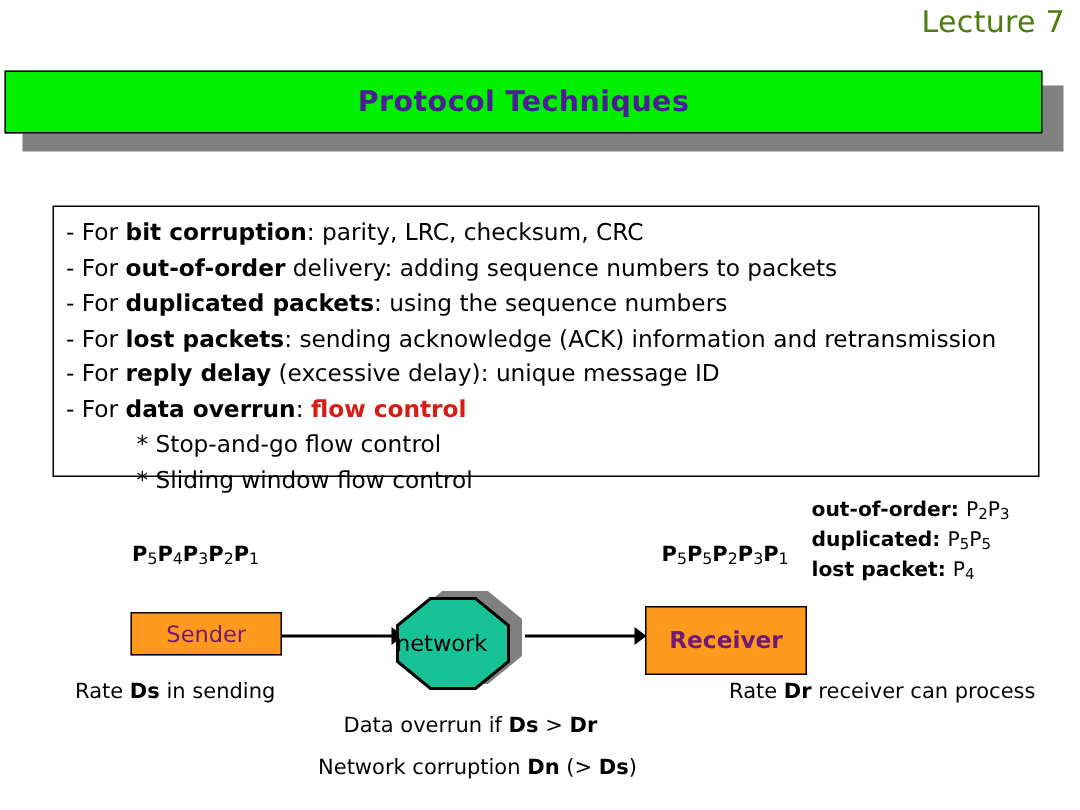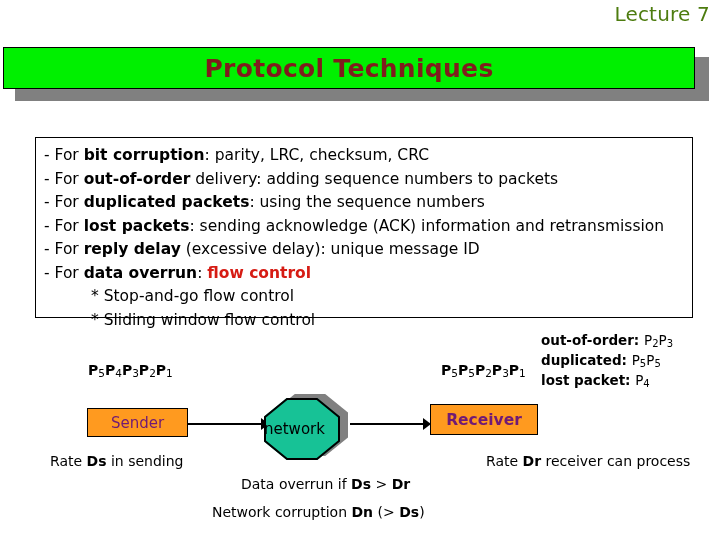--- a/index.html
+++ b/index.html
@@ -53,22 +53,22 @@
     background: #00f000;
     border: 1px solid #000000;
     box-sizing: border-box;
     display: flex;
     align-items: center;
     justify-content: center;
   }
   #title-text {
     font-family: "DejaVu Sans", sans-serif;
     font-weight: bold;
-    font-size: 25px;
-    color: #7f1d1d;
+    font-size: 19px;
+    color: #4c1d95;
     letter-spacing: 0.3px;
     line-height: 1;
   }
 
   
   #content-box {
     position: absolute;
     left: 35px;
     top: 137px;
     width: 658px;
@@ -166,21 +166,21 @@
     left: 87px;
     top: 90px;
     width: 101px;
     height: 29px;
     font-weight: normal;
   }
   #receiver-box {
     left: 430px;
     top: 86px;
     width: 108px;
-    height: 31px;
+    height: 46px;
     font-weight: bold;
     font-size: 15.5px;
   }
 
   
   #network-shadow {
     position: absolute;
     left: 272px;
     top: 76px;
     width: 76px;
@@ -249,21 +249,21 @@
   .caption {
     position: absolute;
     font-family: "DejaVu Sans", sans-serif;
     font-size: 14px;
     color: #000000;
     white-space: nowrap;
   }
   .caption b { font-weight: bold; }
   #cap-sender-rate   { left: 50px;  top: 135px; }
   #cap-receiver-rate { left: 458px; top: 135px; margin-left: 28px; }
-  #cap-overrun       { left: 229px; top: 158px; margin-left: 12px; }
+  #cap-overrun       { left: 229px; top: 158px; }
   #cap-throughput    { left: 212px; top: 186px; }
 </style>
 </head>
 <body>
 
 <div id="lecture-label">Lecture 7</div>
 
 <div id="title-banner-wrap">
   <div id="title-banner-shadow"></div>
   <div id="title-banner">

